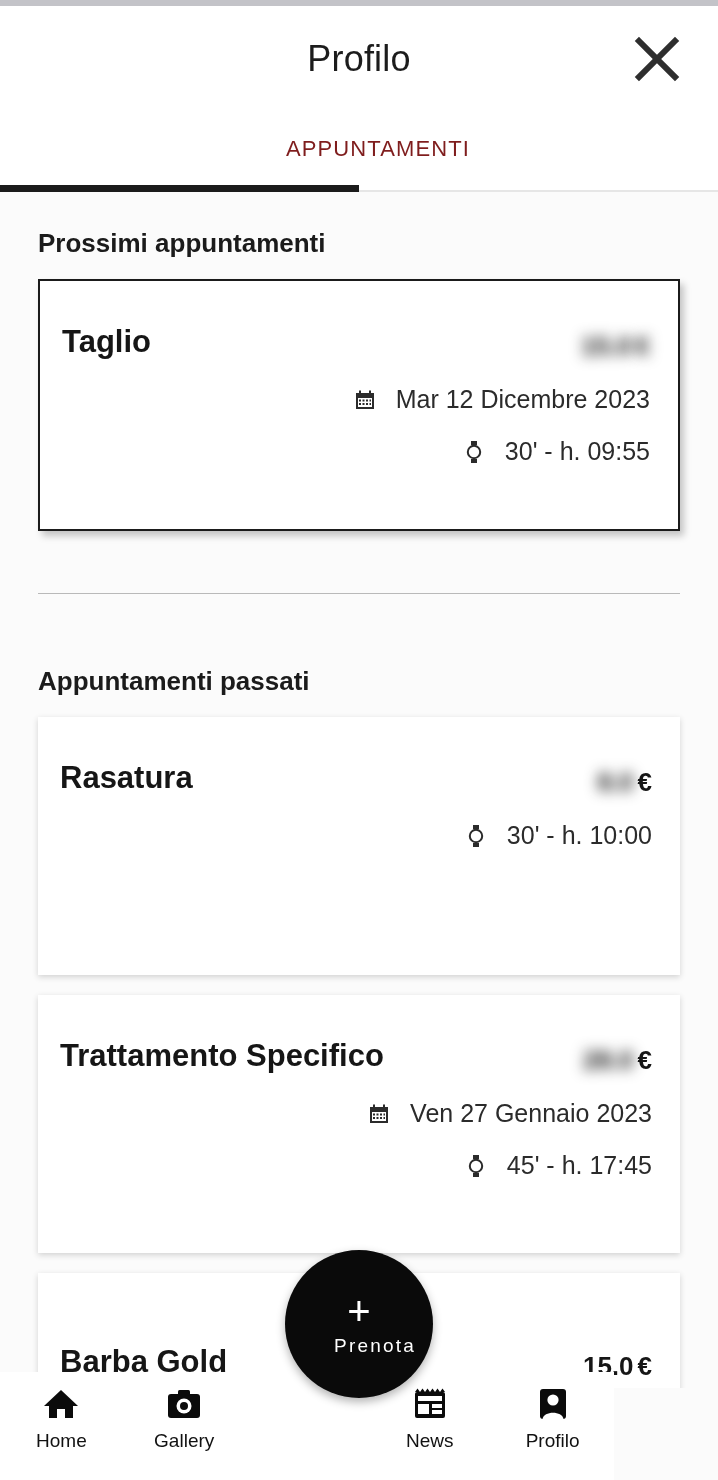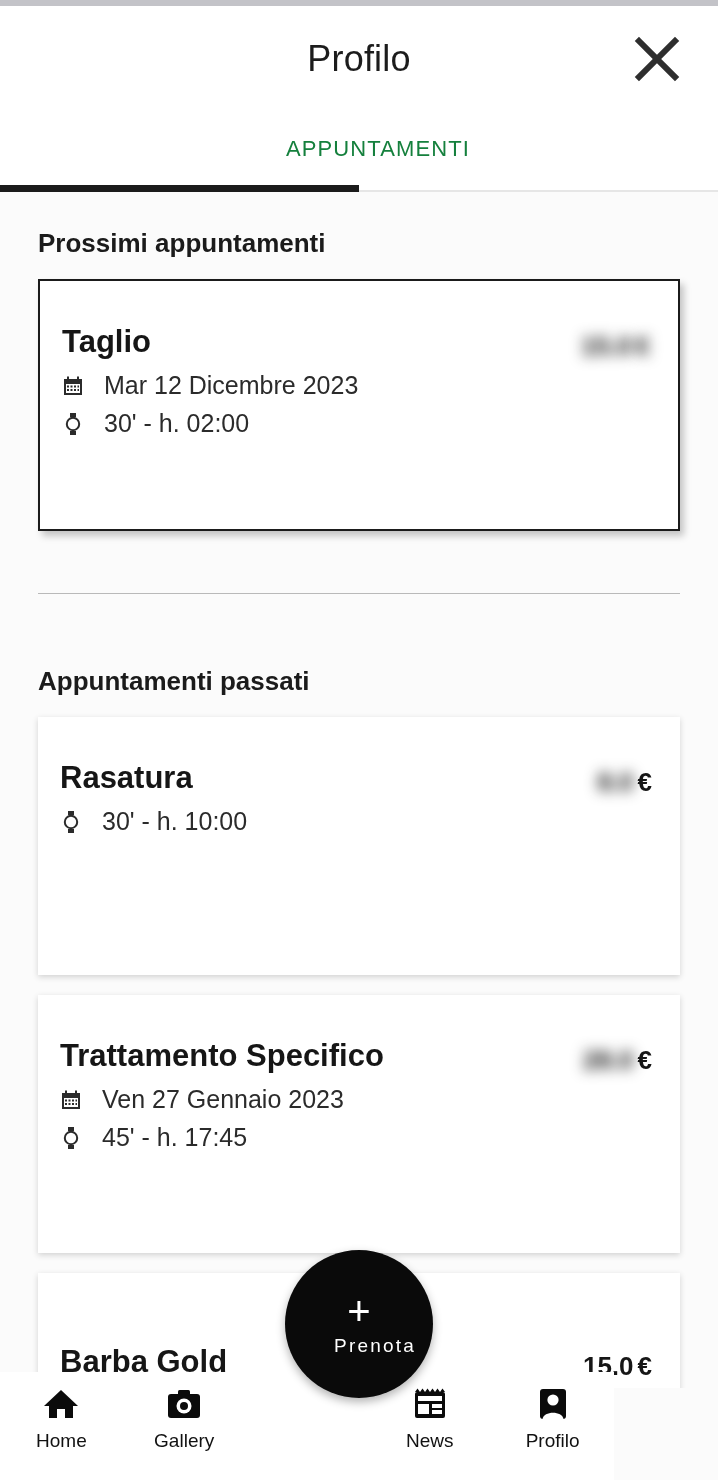--- a/index.html
+++ b/index.html
@@ -56,21 +56,21 @@
   }
   .tab {
     flex: 1 1 50%;
     display: flex; align-items: center; justify-content: center;
     font-size: 22px;
     letter-spacing: 1.1px;
     cursor: pointer;
     position: relative;
     padding-bottom: 6px;
   }
-  .tab.active { color: #15803d; font-weight: 400; margin-left: 38px; }
+  .tab.active { color: #7f1d1d; font-weight: 400; margin-left: 38px; }
   .tab.inactive { color: #8b8b8b; font-weight: 400; }
   .tab-underline {
     position: absolute;
     left: 0; bottom: 0;
     width: 359px; height: 7px;
     background: #1b1b1b;
   }
   .tabs-divider {
     position: absolute;
     left: 359px; bottom: 0;
@@ -133,21 +133,22 @@
     align-items: baseline;
     gap: 4px;
   }
   .price-num { filter: blur(7px); display: inline-block; }
   .price-num.clear { filter: none; }
   .card-line {
     display: flex; align-items: center;
     gap: 20px;
     font-size: 25px;
     color: #2b2b2b;
-    margin-top: 9px;
+    margin-top: 23px;
+    justify-content: flex-end;
   }
   .card-line .ico {
     width: 22px; height: 24px;
     display: inline-flex; align-items: center; justify-content: center;
     flex: 0 0 22px;
   }
 
   
   .separator {
     height: 1px;
@@ -271,21 +272,21 @@
         <span>Mar 12 Dicembre 2023</span>
       </div>
       <div class="card-line">
         <span class="ico">
           <svg width="16" height="22" viewBox="0 0 16 22">
             <rect x="5" y="0" width="6" height="4" fill="#2b2b2b"></rect>
             <rect x="5" y="18" width="6" height="4" fill="#2b2b2b"></rect>
             <circle cx="8" cy="11" r="6.2" fill="none" stroke="#2b2b2b" stroke-width="2"></circle>
           </svg>
         </span>
-        <span>30' - h. 02:00</span>
+        <span>30' - h. 09:55</span>
       </div>
     </div>
 
     <div class="separator"></div>
 
     <div class="section-title" style="margin-top:72px;">Appuntamenti passati</div>
 
     <div class="card past">
       <div class="card-row">
         <div class="card-title">Rasatura</div>

